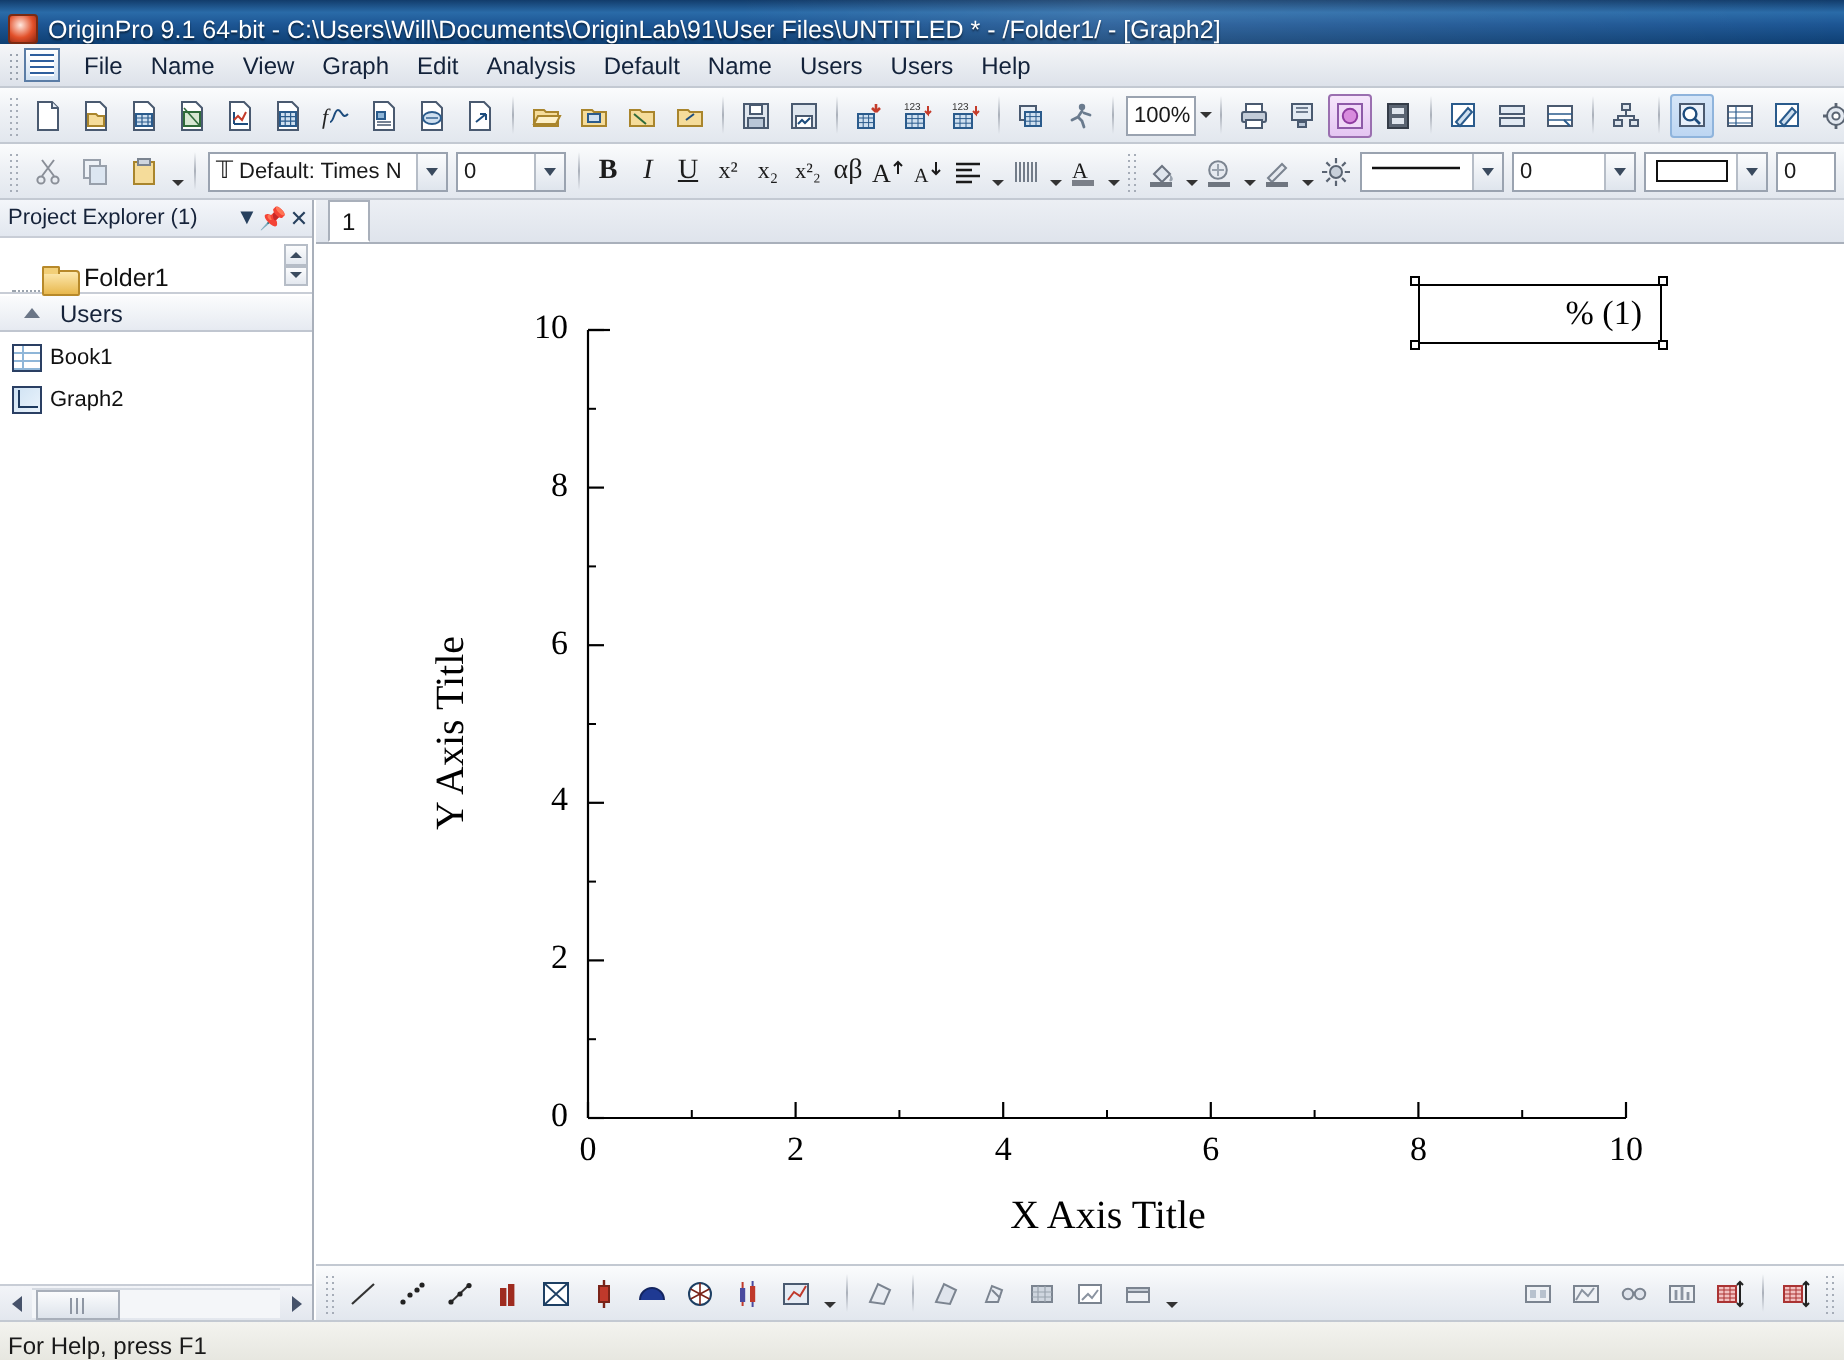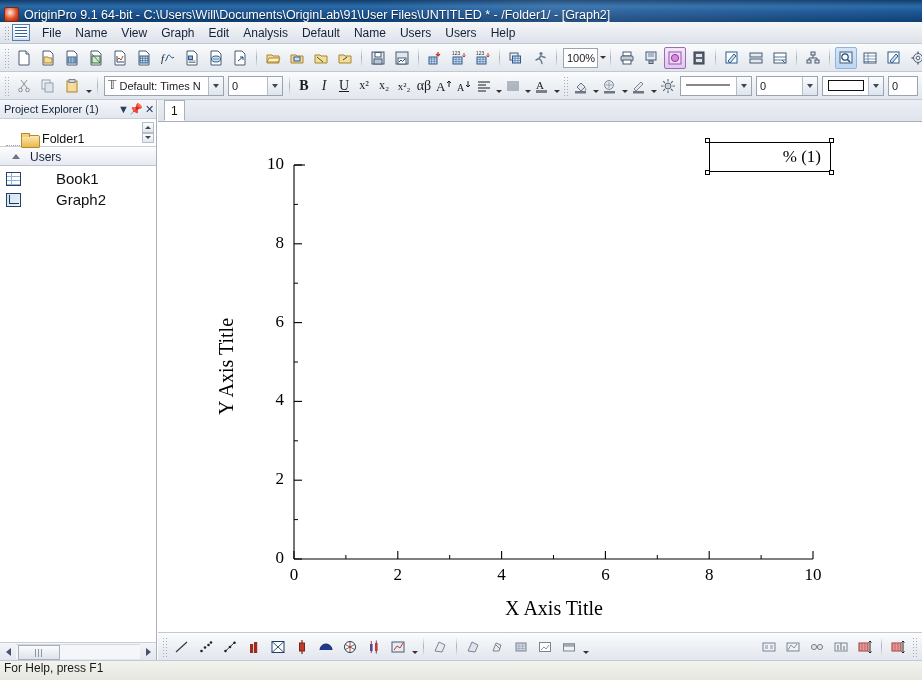--- a/index.html
+++ b/index.html
@@ -119,21 +119,21 @@
   .pe-list{flex:1 1 auto;background:#ffffff;padding-top:2px;overflow:hidden;}
   .pe-row{height:21px;display:flex;align-items:center;padding-left:6px;}
   .ico-sheet{width:15px;height:14px;flex:0 0 15px;margin-right:4px;border:1px solid #2a3f63;
     background:linear-gradient(to bottom,#ffffff 0 3px,#8fb6d8 3px 4px,#ffffff 4px 7px,#8fb6d8 7px 8px,#ffffff 8px 11px,#8fb6d8 11px 12px,#ffffff 12px 14px);
     position:relative;}
   .ico-sheet::after{content:"";position:absolute;left:4px;top:0;width:1px;height:100%;background:#8fb6d8;}
   .ico-graph{width:15px;height:14px;flex:0 0 15px;margin-right:4px;border:1px solid #2a3f63;
     background:linear-gradient(135deg,#cfe2f3,#eaf3fb);position:relative;}
   .ico-graph::before{content:"";position:absolute;left:2px;bottom:2px;width:10px;height:1px;background:#1e3a5f;}
   .ico-graph::after{content:"";position:absolute;left:2px;bottom:2px;width:1px;height:9px;background:#1e3a5f;}
-  .pe-rowtext{font-size:15px;color:#111;margin-left:31px;}
+  .pe-rowtext{font-size:11px;color:#111;}
   .pe-hscroll{height:18px;flex:0 0 18px;display:flex;align-items:center;
     background:linear-gradient(to bottom,#f2f4f8,#e3e7ee);border-top:1px solid #c8cdd6;}
   .hs-arrow{width:16px;height:16px;display:flex;align-items:center;justify-content:center;}
   .hs-arrow i{width:0;height:0;border-top:4px solid transparent;border-bottom:4px solid transparent;}
   .hs-arrow.l i{border-right:5px solid #46526a;}
   .hs-arrow.r i{border-left:5px solid #46526a;}
   .hs-track{flex:1;height:15px;background:#f4f6f9;border-top:1px solid #d4d9e1;position:relative;}
   .hs-thumb{position:absolute;left:2px;top:0;width:42px;height:15px;
     background:linear-gradient(to bottom,#fbfcfd,#dde3eb);border:1px solid #a8afba;
     display:flex;align-items:center;justify-content:center;}
@@ -154,21 +154,21 @@
     display:flex;align-items:center;justify-content:flex-end;
     font-family:"Liberation Serif",serif;}
   .handle{position:absolute;width:5px;height:5px;background:#ffffff;border:1px solid #000;}
 
   .axis-label{position:absolute;font-family:"Liberation Serif",serif;color:#000;}
 
   
   .bottombar{flex:0 0 28px;height:28px;display:flex;align-items:center;
     background:linear-gradient(to bottom,#fbfcfd 0%,#eef1f5 45%,#e2e7ee 100%);
     border-top:1px solid #c3c9d2;padding:0 2px;}
-  .statusbar{flex:0 0 20px;height:20px;display:flex;align-items:flex-start;
+  .statusbar{flex:0 0 20px;height:20px;display:flex;align-items:flex-end;
     background:linear-gradient(to bottom,#f3f3ef,#e7e7e0);border-top:1px solid #c3c9d2;
     padding-left:4px;font-size:12px;color:#1a1a1a;}
 </style>
 </head>
 <body>
 
 <div class="app">
 
   <div class="titlebar">
     <div class="tb-icon"></div>

